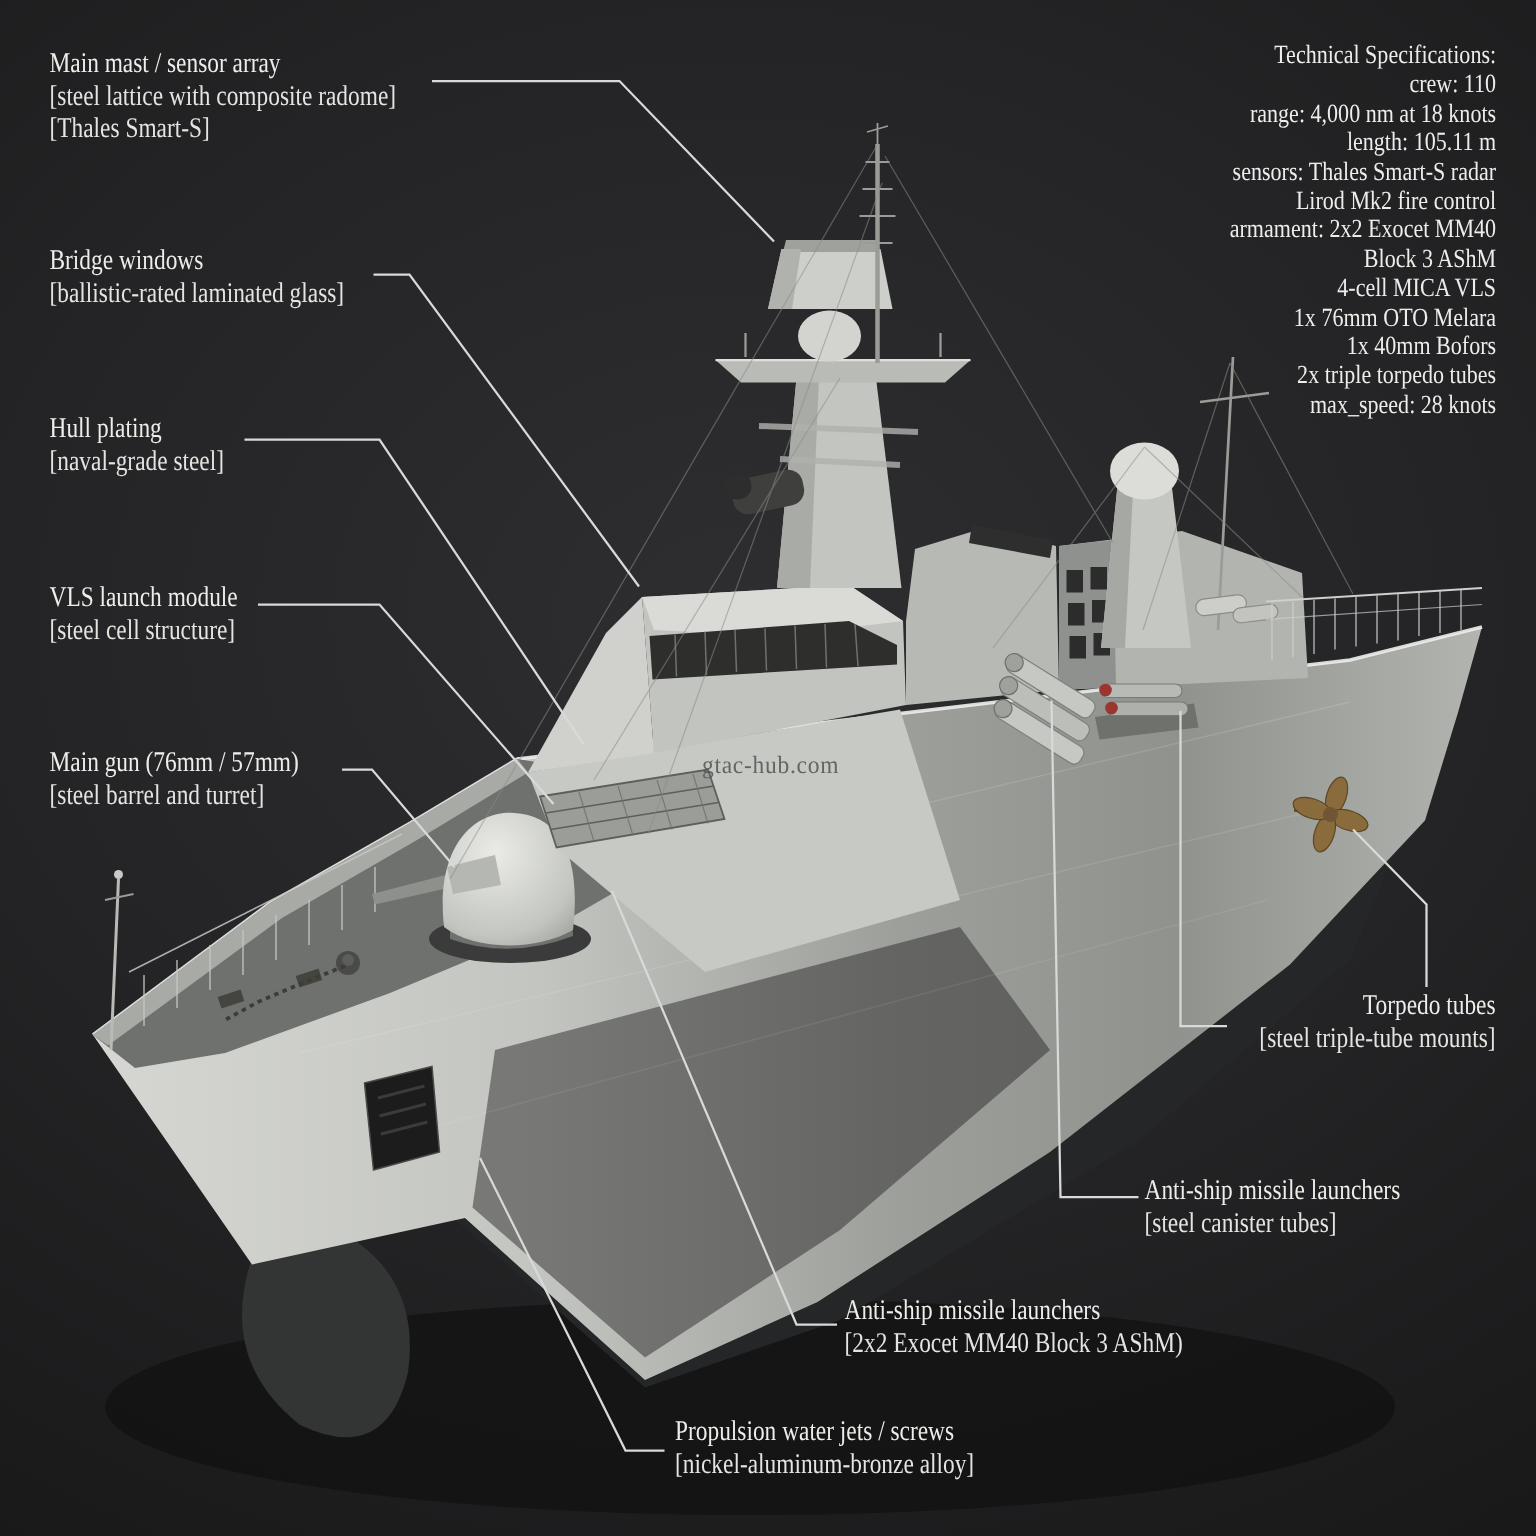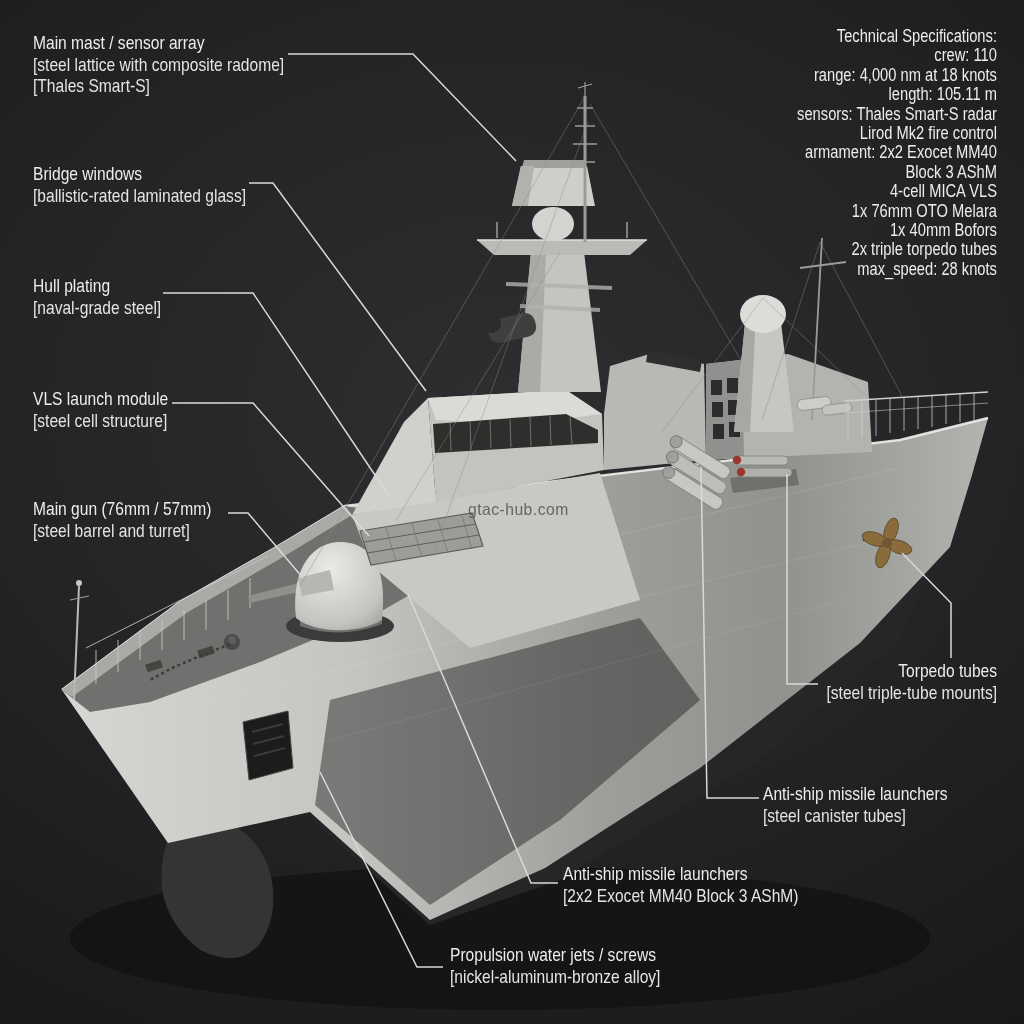--- a/index.html
+++ b/index.html
@@ -1,19 +1,19 @@
 <!DOCTYPE html>
 <html><head>
 <meta charset="utf-8">
 <style>
   html,body{margin:0;padding:0;background:#0e0e0f;}
   .stage{
     position:relative;width:1024px;height:1024px;overflow:hidden;
     background:radial-gradient(120% 95% at 48% 40%, #2e2e30 0%, #242426 40%, #1a1a1b 72%, #121213 100%);
-    font-family:Liberation Sans, sans-serif;
+    font-family:Liberation Serif, serif;
   }
   .art{position:absolute;left:0;top:0;width:1024px;height:1024px;}
   .label{
     position:absolute;color:#eceeea;font-size:19px;line-height:21.5px;
     white-space:nowrap;transform:scaleX(0.82);transform-origin:0 0;
   }
   .label.right{text-align:right;transform-origin:100% 0;}
   .label .sub{color:#e3e5e1;}
   .specs{
     position:absolute;right:27px;top:27px;text-align:right;color:#eceeea;

